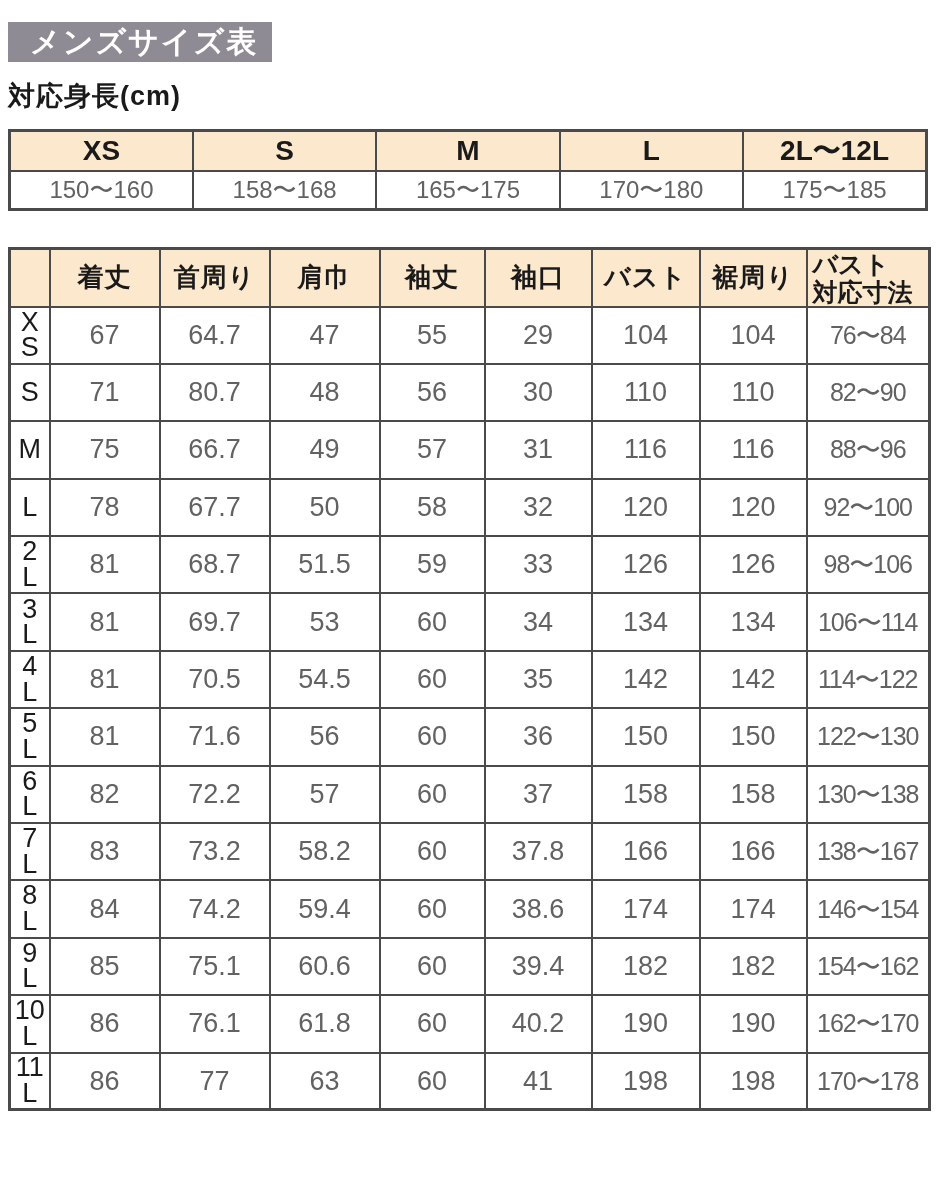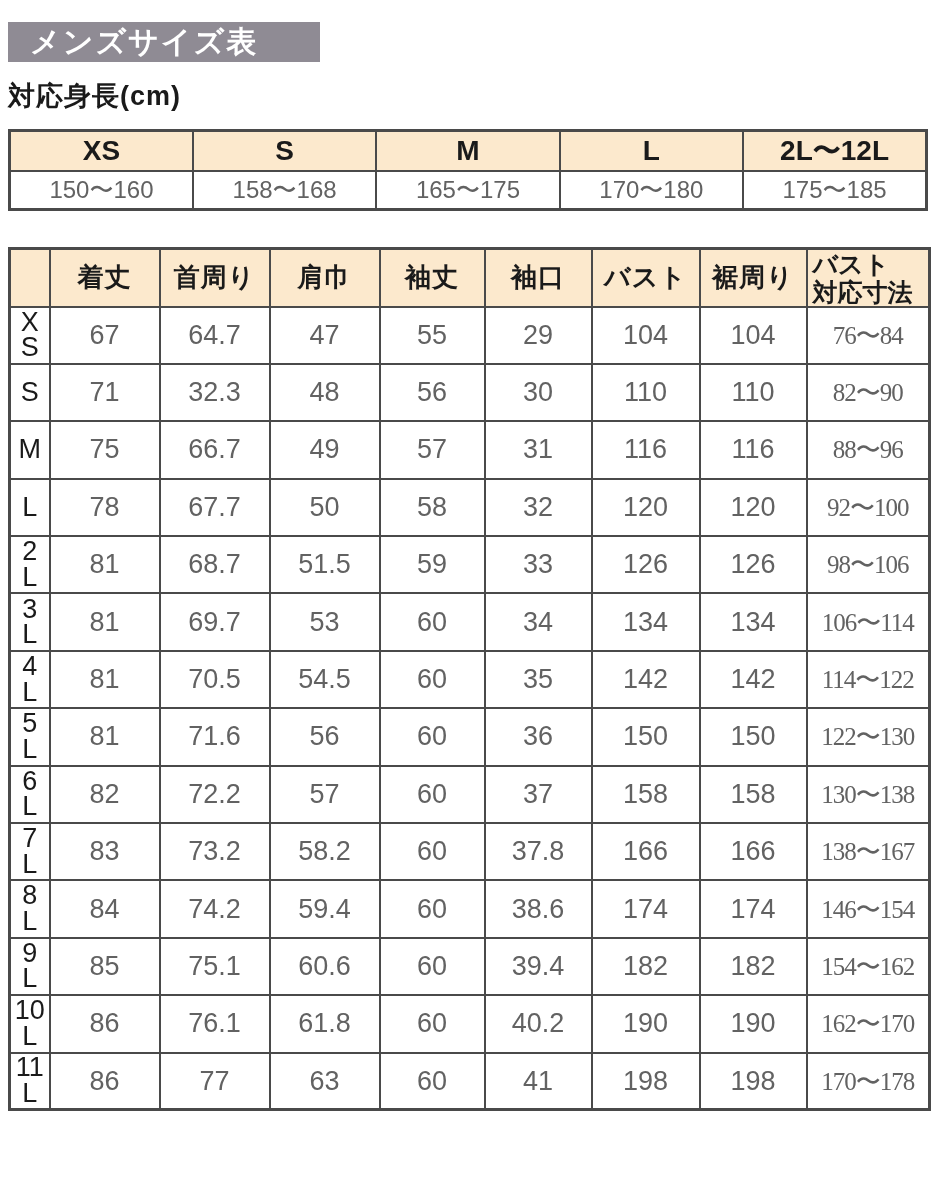--- a/index.html
+++ b/index.html
@@ -8,21 +8,21 @@
   }
   *{box-sizing:border-box;}
   html,body{margin:0;padding:0;}
   body{
     width:940px;height:1200px;background:var(--page_bg);
     font-family:"Liberation Sans","DejaVu Sans",sans-serif;
     color:var(--label_text);
   }
   .wrap{padding:22px 10px 0 8px;}
   .title-bar{
-    width:312px;height:40px;background:var(--title_bg);
+    width:264px;height:40px;background:var(--title_bg);
     color:var(--title_text);font-size:30px;font-weight:bold;
     line-height:40px;padding-left:22px;letter-spacing:2px;
   }
   .subtitle{
     margin-top:16px;margin-bottom:15px;
     font-size:27px;font-weight:bold;letter-spacing:1px;
   }
   table{border-collapse:collapse;table-layout:fixed;width:920px;border-radius:22px;}
   th,td{
     border:2px solid var(--border);
@@ -50,21 +50,21 @@
     line-height:1.12;white-space:pre-line;letter-spacing:0;
   }
   .size-table tbody tr{height:57.4px;}
   .size-table tbody th{
     background:#fff;font-size:27px;font-weight:normal;color:var(--label_text);
     white-space:pre-line;line-height:0.95;text-align:center;
   }
   .size-table tbody td{
     font-size:27px;color:var(--number_text);background:#fff;
   }
-  .size-table tbody td.range{font-size:25px;letter-spacing:-1px;font-family:Liberation Serif, serif;}
+  .size-table tbody td.range{font-size:25px;letter-spacing:-1px;}
 </style>
 </head>
 <body>
 
 <div class="wrap">
 
   <div class="title-bar">メンズサイズ表</div>
 
   <div class="subtitle">対応身長(cm)</div>
 
@@ -131,21 +131,21 @@
           <td>47</td>
           <td>55</td>
           <td>29</td>
           <td>104</td>
           <td>104</td>
           <td class="range">76〜84</td>
         </tr>
         <tr>
           <th>S</th>
           <td>71</td>
-          <td>32.3</td>
+          <td>80.7</td>
           <td>48</td>
           <td>56</td>
           <td>30</td>
           <td>110</td>
           <td>110</td>
           <td class="range">82〜90</td>
         </tr>
         <tr>
           <th>M</th>
           <td>75</td>

